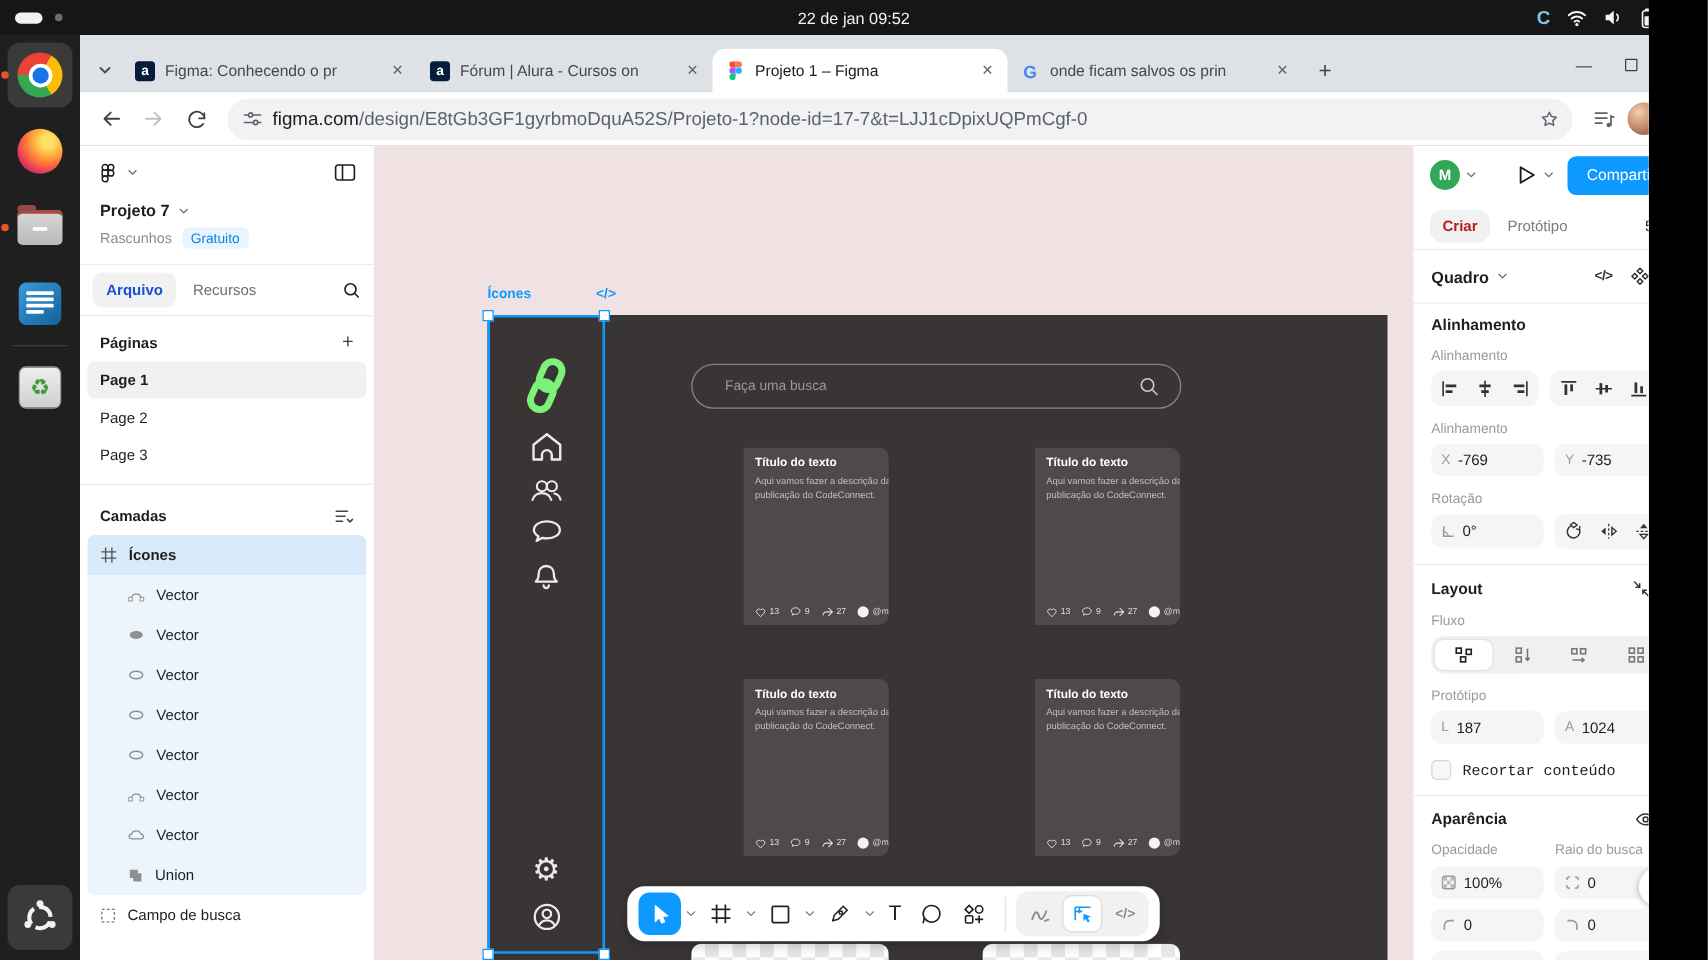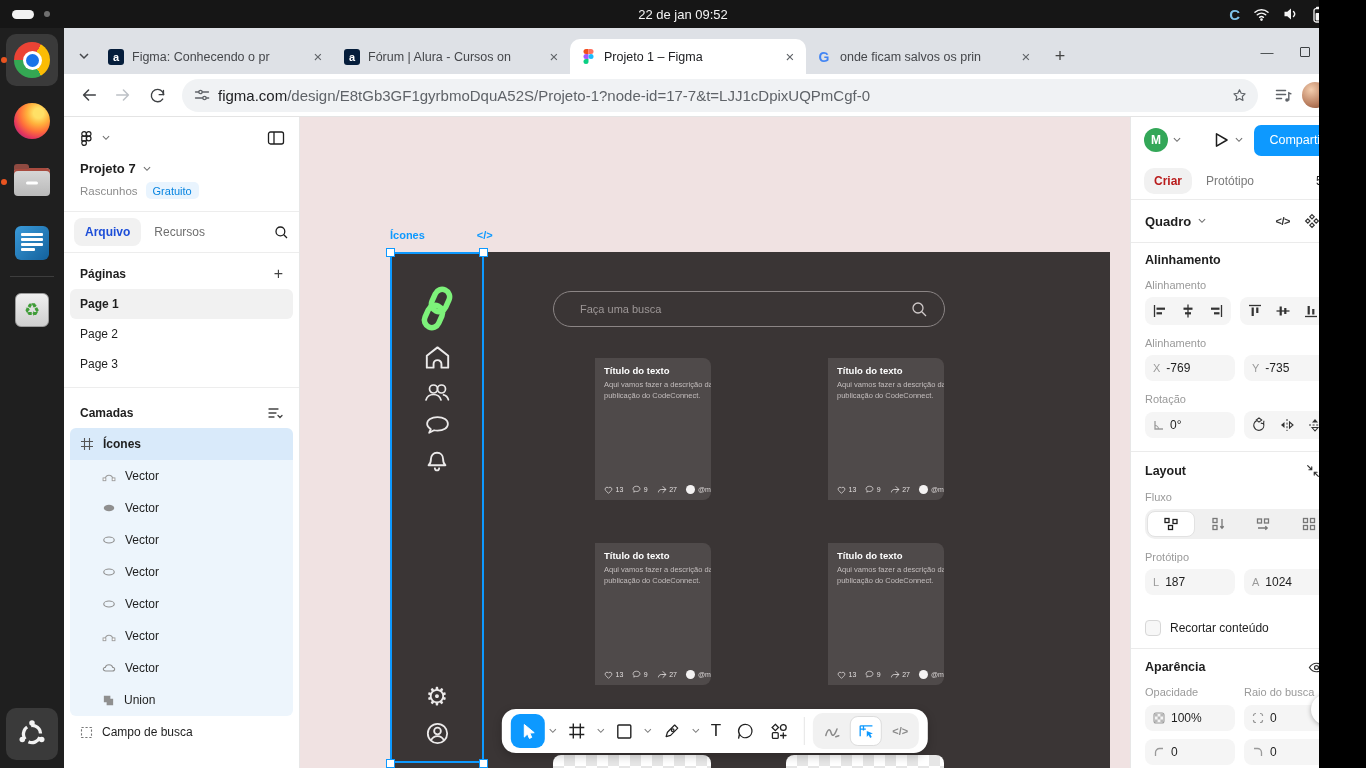--- a/index.html
+++ b/index.html
@@ -135,21 +135,21 @@
   .btn3{display:flex;background:#f5f5f5;border-radius:8px;padding:1px;}
   .ibtn{width:28px;height:26px;display:flex;align-items:center;justify-content:center;border-radius:6px;}
   .alrow{display:flex;align-items:center;gap:9px;}
   .fld{display:flex;align-items:center;gap:6px;height:26px;width:90px;background:#f5f5f5;border-radius:8px;padding:0 8px;flex:none;}
   .fld .k{color:#9a9a9a;font-size:11px;}
   .fld .v{color:#1e1e1e;font-size:12px;}
   .lone{margin-left:auto;}
   .seg{display:flex;background:#f0f0f0;border-radius:10px;padding:2px;width:189px;}
   .seg .cell{flex:1;height:26px;display:flex;align-items:center;justify-content:center;border-radius:8px;}
   .seg .cell.on{background:#fff;border:1px solid #e2e2e2;}
-  .chkrow{display:flex;align-items:center;gap:9px;margin-top:25px;}
+  .chkrow{display:flex;align-items:flex-end;gap:9px;margin-top:13px;font-family:Liberation Mono, monospace;}
   .chk{width:16px;height:16px;border-radius:4px;border:1px solid #d7d7d7;background:#f7f7f7;}
   .corner-blue{width:26px;height:26px;border-radius:6px;background:#dcefff;display:flex;align-items:center;justify-content:center;margin-left:auto;}
   .help-fab{position:absolute;left:1311px;top:694px;width:31px;height:31px;border-radius:50%;background:#fff;box-shadow:0 1px 5px rgba(0,0,0,.3);display:flex;align-items:center;justify-content:center;color:#555;font-size:15px;font-weight:700;z-index:40;}
   svg{display:block;}
 </style>
 </head>
 <body>
 
 <div id="screen">
 

